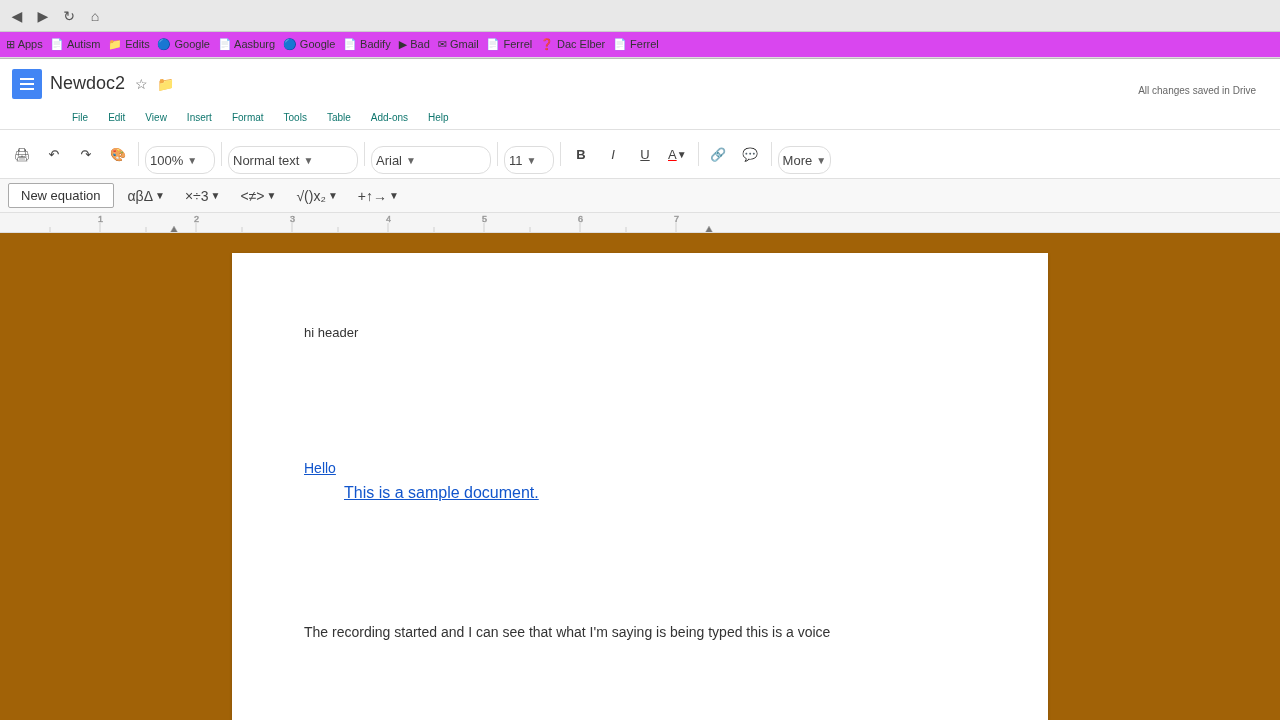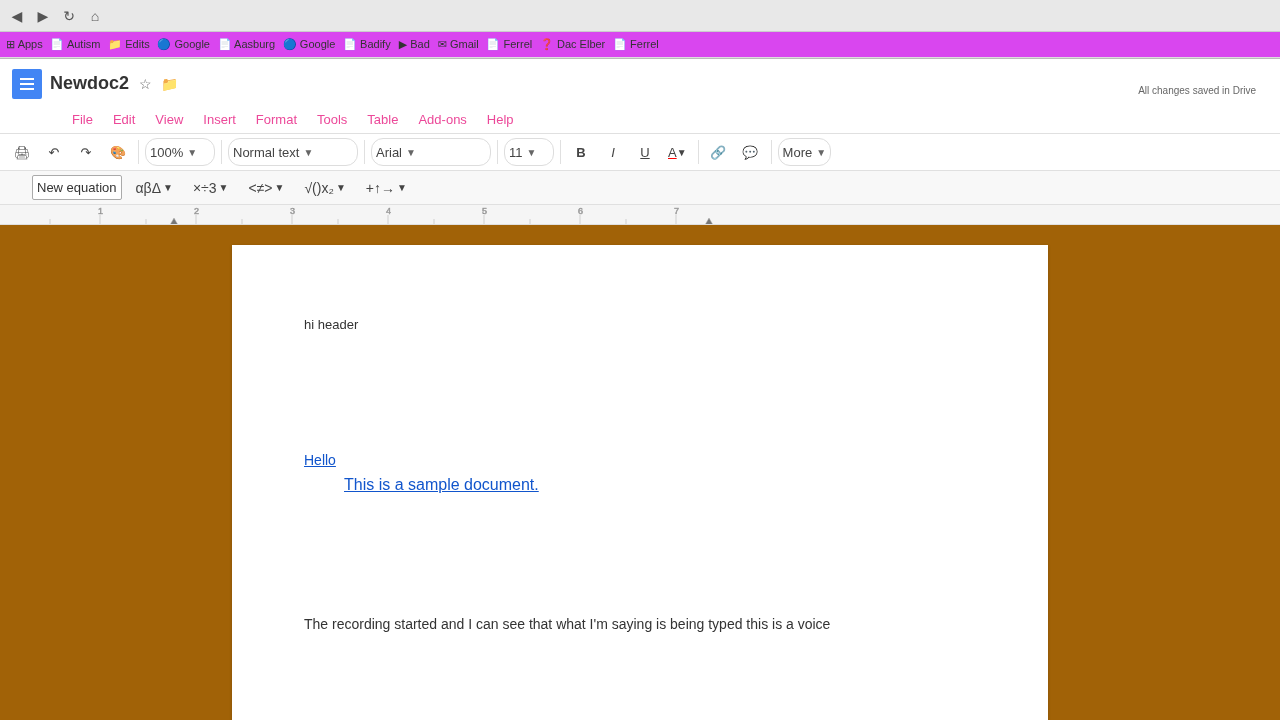--- a/index.html
+++ b/index.html
@@ -77,36 +77,36 @@
       display: flex; align-items: center; justify-content: center;
       cursor: pointer;
       flex-shrink: 0;
     }
     .hamburger-lines { display: flex; flex-direction: column; gap: 3px; }
     .hamburger-line { width: 14px; height: 2px; background: white; }
 
     .doc-title {
       font-size: 18px;
       color: #333;
-      font-weight: bold;
+      font-weight: normal;
       cursor: pointer;
     }
     .title-icon { color: #666; font-size: 14px; cursor: pointer; margin-left: 2px; }
 
     
     .menu-bar {
       display: flex;
       align-items: center;
       gap: 0;
       padding: 0 0 0 50px;
     }
     .menu-item {
       padding: 6px 10px;
-      font-size: 13px;
-      color: #ec4899;
+      font-size: 10px;
+      color: #0f766e;
       cursor: pointer;
       border-radius: 2px;
     }
     .save-status {
       margin-left: auto;
       font-size: 10px;
       color: #666;
       padding: 6px 12px 6px 0;
       margin-top: 14px;
     }
@@ -136,46 +136,45 @@
     .toolbar-separator { width: 1px; height: 24px; background: #e0e0e0; margin: 0 2px; }
     .toolbar-select {
       height: 28px;
       border: 1px solid #ddd;
       border-radius: 12px;
       background: white;
       font-size: 13px;
       color: #444;
       padding: 0 4px;
       cursor: pointer;
-      display: flex; align-items: center; gap: 4px;
+      display: flex; align-items: center; gap: 4px; margin-top: 12px;
     }
     .toolbar-select .arrow { font-size: 10px; color: #666; }
     .font-size-select { min-width: 50px; }
     .zoom-select { min-width: 70px; }
     .font-family-select { min-width: 120px; }
     .style-select { min-width: 130px; }
 
     
     .equation-toolbar {
       background: #f8f8f8;
       border-bottom: 1px solid #e0e0e0;
       display: flex;
       align-items: center;
       padding: 4px 8px;
       gap: 8px;
     }
     .new-equation-btn {
       border: 1px solid #aaa;
       background: white;
-      padding: 4px 4px;
+      padding: 4px 12px;
       font-size: 13px;
       cursor: pointer;
       border-radius: 2px;
       color: #333;
-      margin-left: 24px;
     }
     .eq-group {
       display: flex; align-items: center; gap: 2px;
     }
     .eq-btn {
       border: none;
       background: none;
       cursor: pointer;
       font-size: 14px;
       color: #444;

